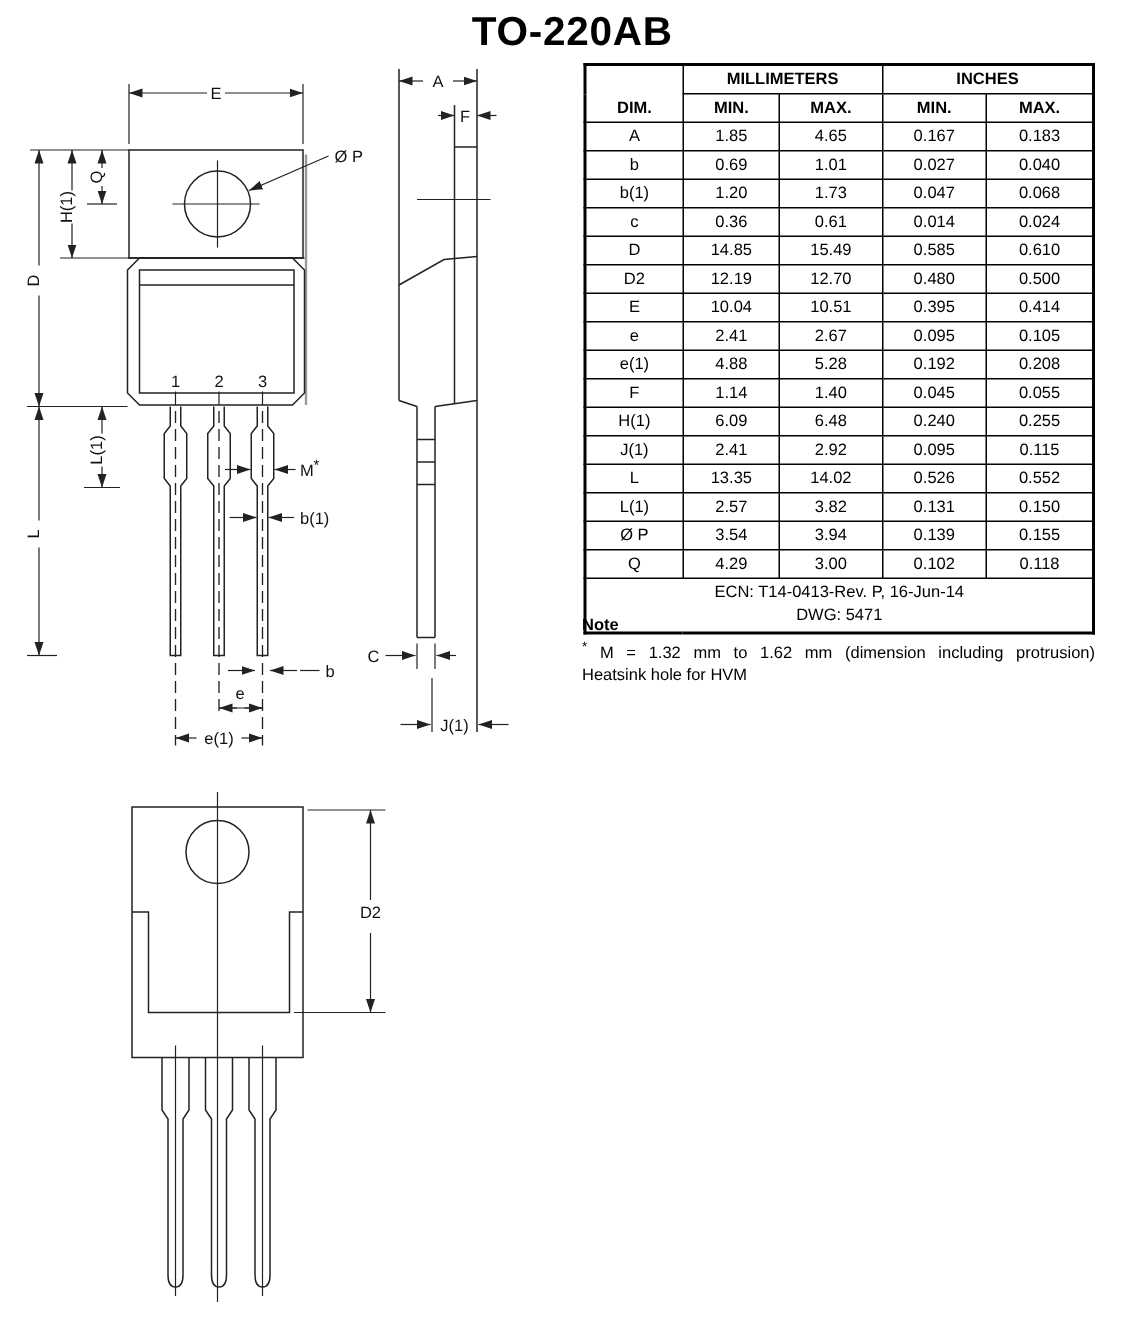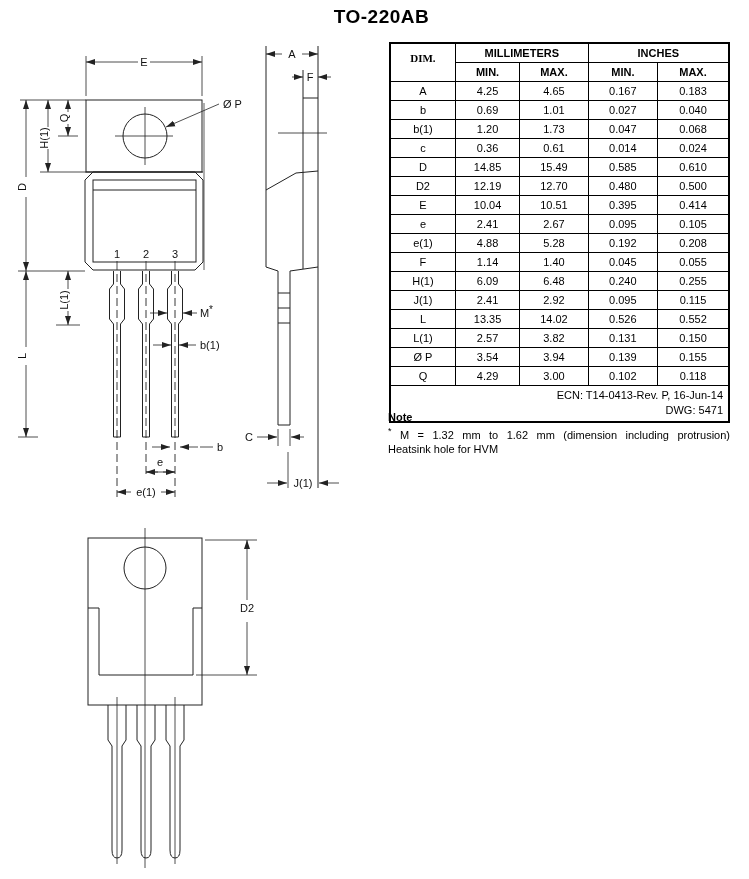--- a/index.html
+++ b/index.html
@@ -1,33 +1,33 @@
 <!DOCTYPE html>
 <html><head>
 <meta charset="utf-8">
 <style>
   html,body{margin:0;padding:0;background:#fff;}
   .page{position:relative;width:749px;height:879px;background:#ffffff;
         font-family:"Liberation Sans",sans-serif;color:#000;overflow:hidden;}
   .title{position:absolute;left:14px;top:6px;width:735px;text-align:center;
-         font-size:19px;font-weight:bold;letter-spacing:.5px;}
+         font-size:27px;font-weight:bold;letter-spacing:.5px;}
   svg.drawing{position:absolute;left:0;top:0;}
   .ln{stroke:#222;stroke-width:1;fill:none;}
   .thin{stroke:#222;stroke-width:.8;fill:none;}
   .shadow{stroke:#9a9a9a;stroke-width:1.6;fill:none;}
   .cl{stroke:#222;stroke-width:.9;fill:none;stroke-dasharray:8 4;}
   .lbl{font-family:"Liberation Sans",sans-serif;font-size:11px;fill:#111;}
   .lbl-sm{font-family:"Liberation Sans",sans-serif;font-size:10px;fill:#111;}
   table.dims{position:absolute;left:389px;top:42px;width:341px;border-collapse:collapse;
              table-layout:fixed;border:2px solid #000;}
   table.dims th,table.dims td{border:1px solid #000;font-size:11px;text-align:center;
              padding:0;height:18px;line-height:12px;font-weight:normal;}
   table.dims th{font-weight:bold;margin-top:32px;}
-  table.dims .dimh{vertical-align:bottom;padding-bottom:17px;font-family:Liberation Serif, serif;}
-  table.dims td.foot{height:auto;text-align:right;padding:2px 5px 3px 5px;line-height:15px;}
+  table.dims .dimh{vertical-align:bottom;padding-bottom:3px;}
+  table.dims td.foot{height:auto;text-align:center;padding:2px 5px 3px 5px;line-height:15px;}
   .noteblk{position:absolute;left:388px;top:410px;width:342px;font-size:11px;line-height:14px;}
   .noteblk .nh{font-weight:bold;margin-bottom:0;}
   .noteblk .j{text-align:justify;text-align-last:justify;}
   sup{font-size:9px;}
 </style>
 </head>
 <body>
 
 <div class="page">
 
@@ -210,21 +210,21 @@
       <th colspan="2">INCHES</th>
     </tr>
     <tr>
       <th>MIN.</th>
       <th>MAX.</th>
       <th>MIN.</th>
       <th>MAX.</th>
     </tr>
     <tr>
       <td>A</td>
-          <td>4.25</td>
+          <td>1.85</td>
           <td>4.65</td>
           <td>0.167</td>
           <td>0.183</td>
     </tr>
     <tr>
       <td>b</td>
           <td>0.69</td>
           <td>1.01</td>
           <td>0.027</td>
           <td>0.040</td>

